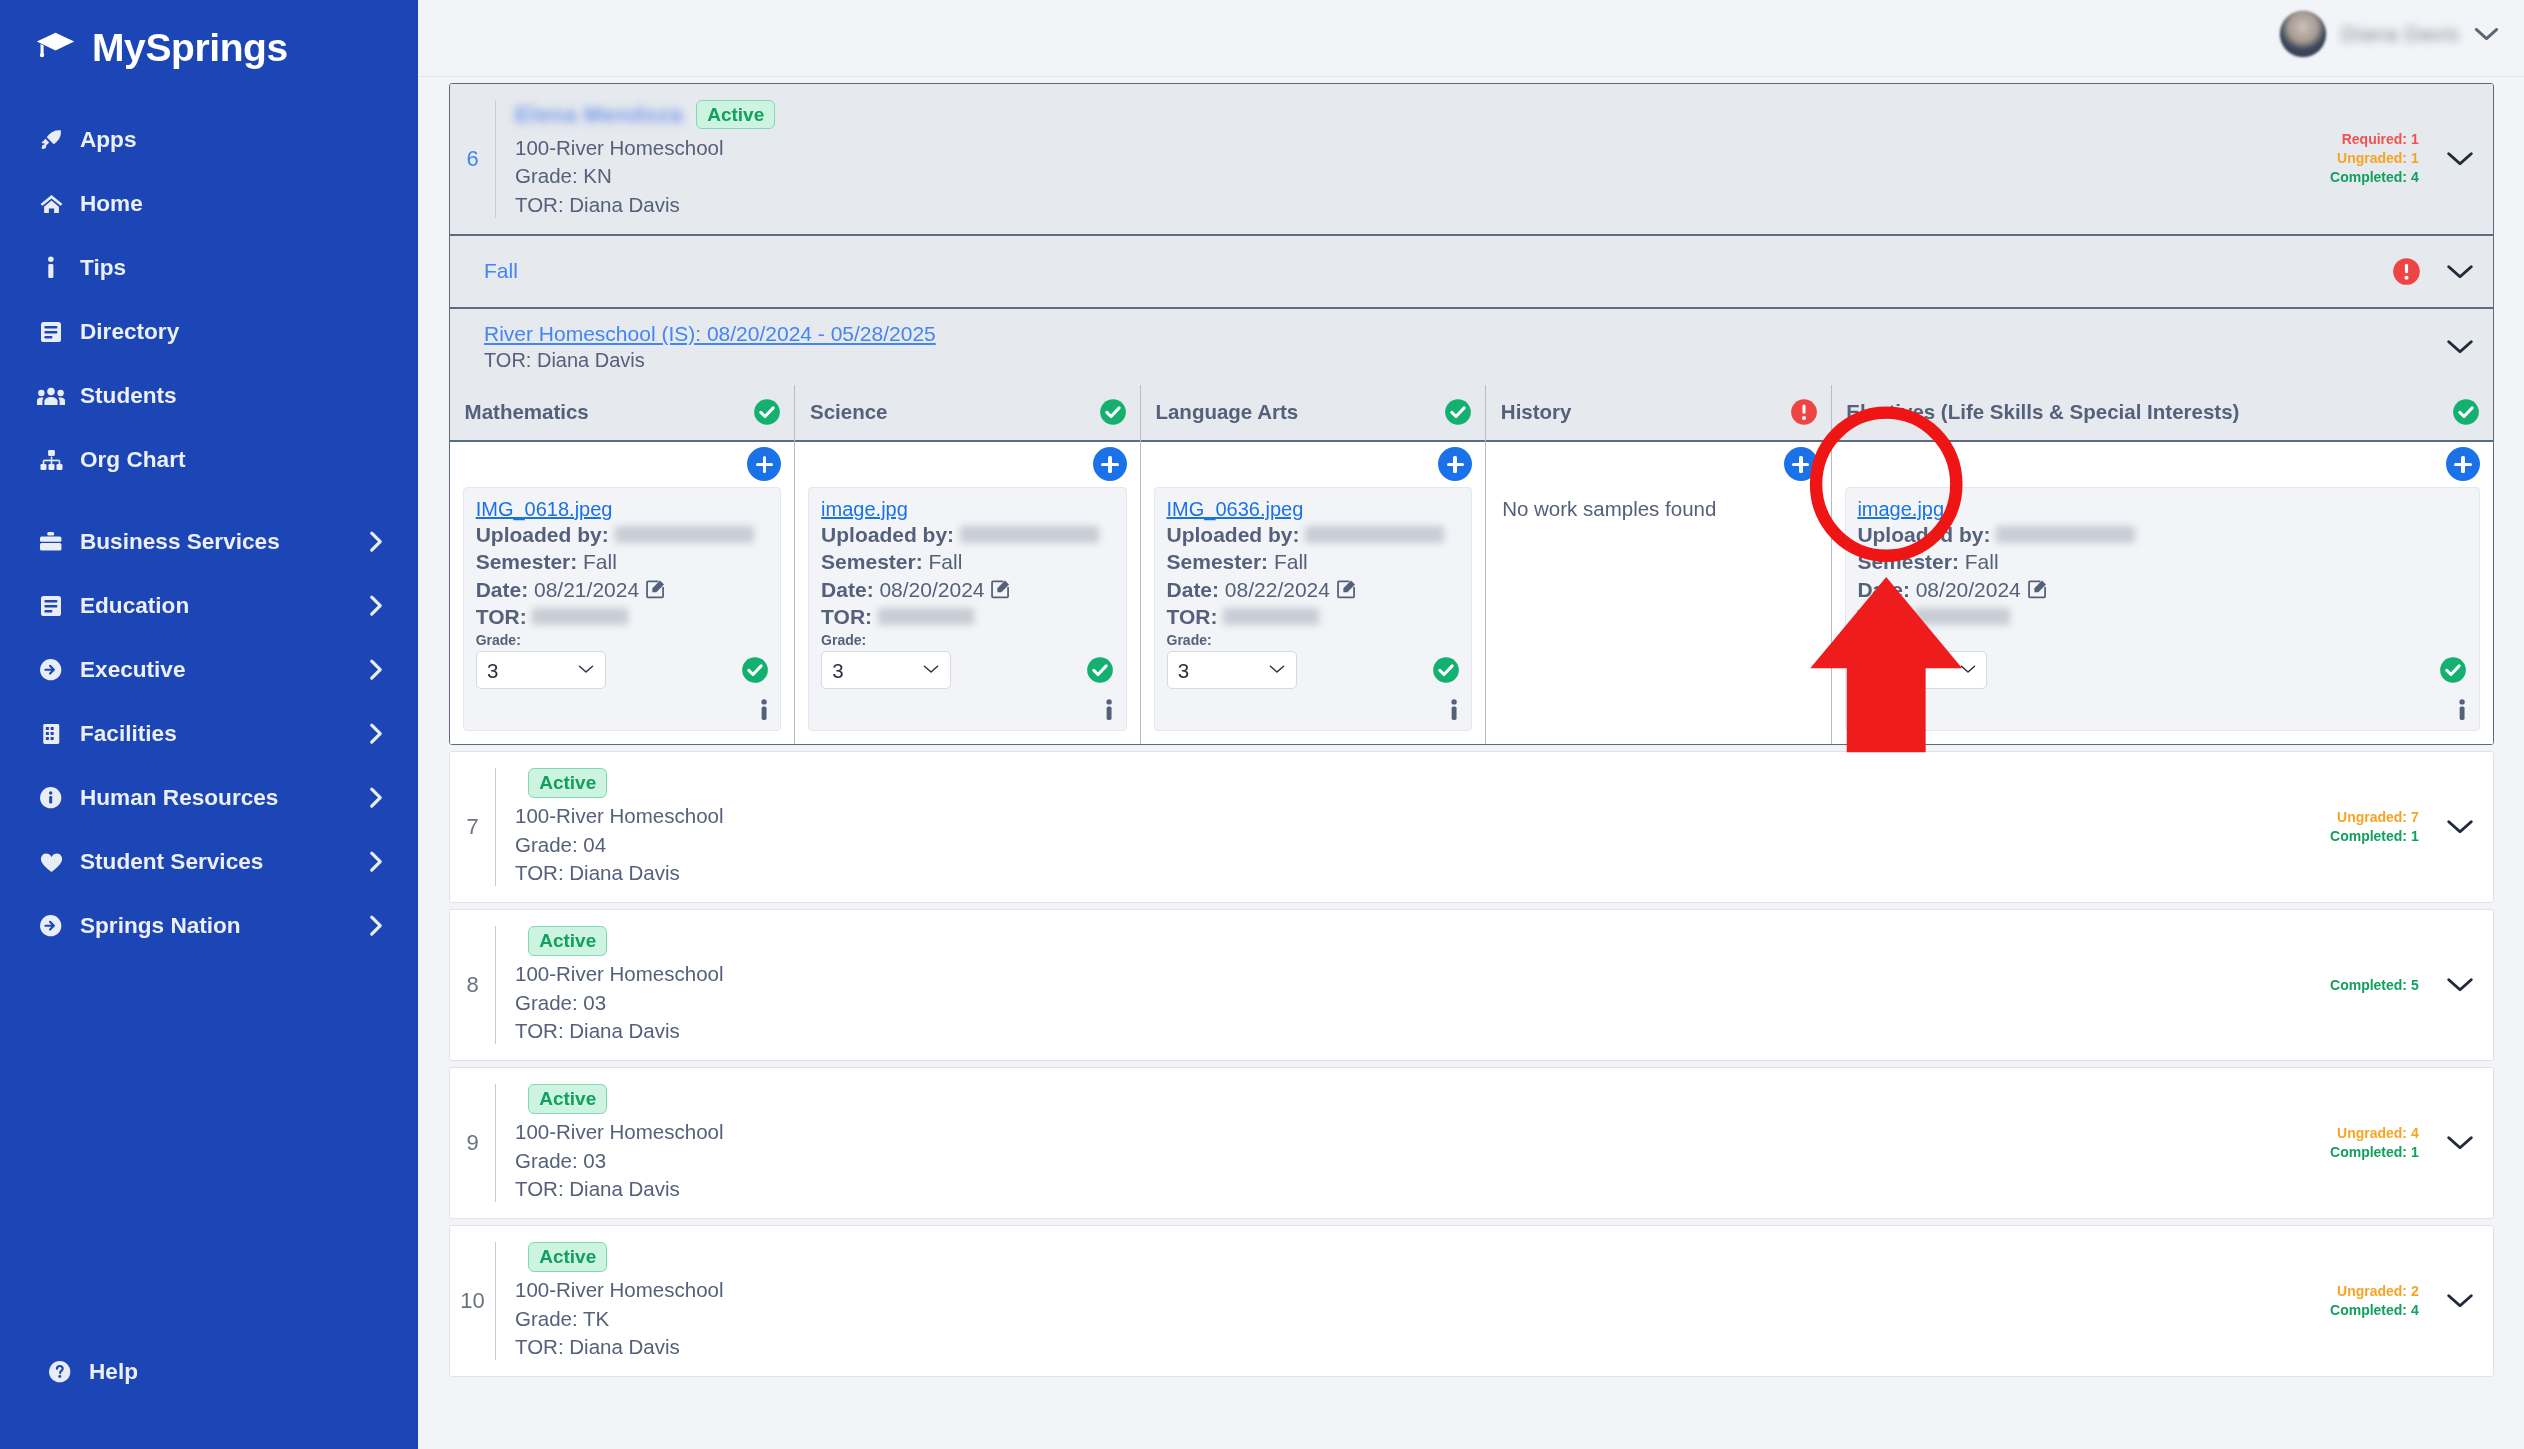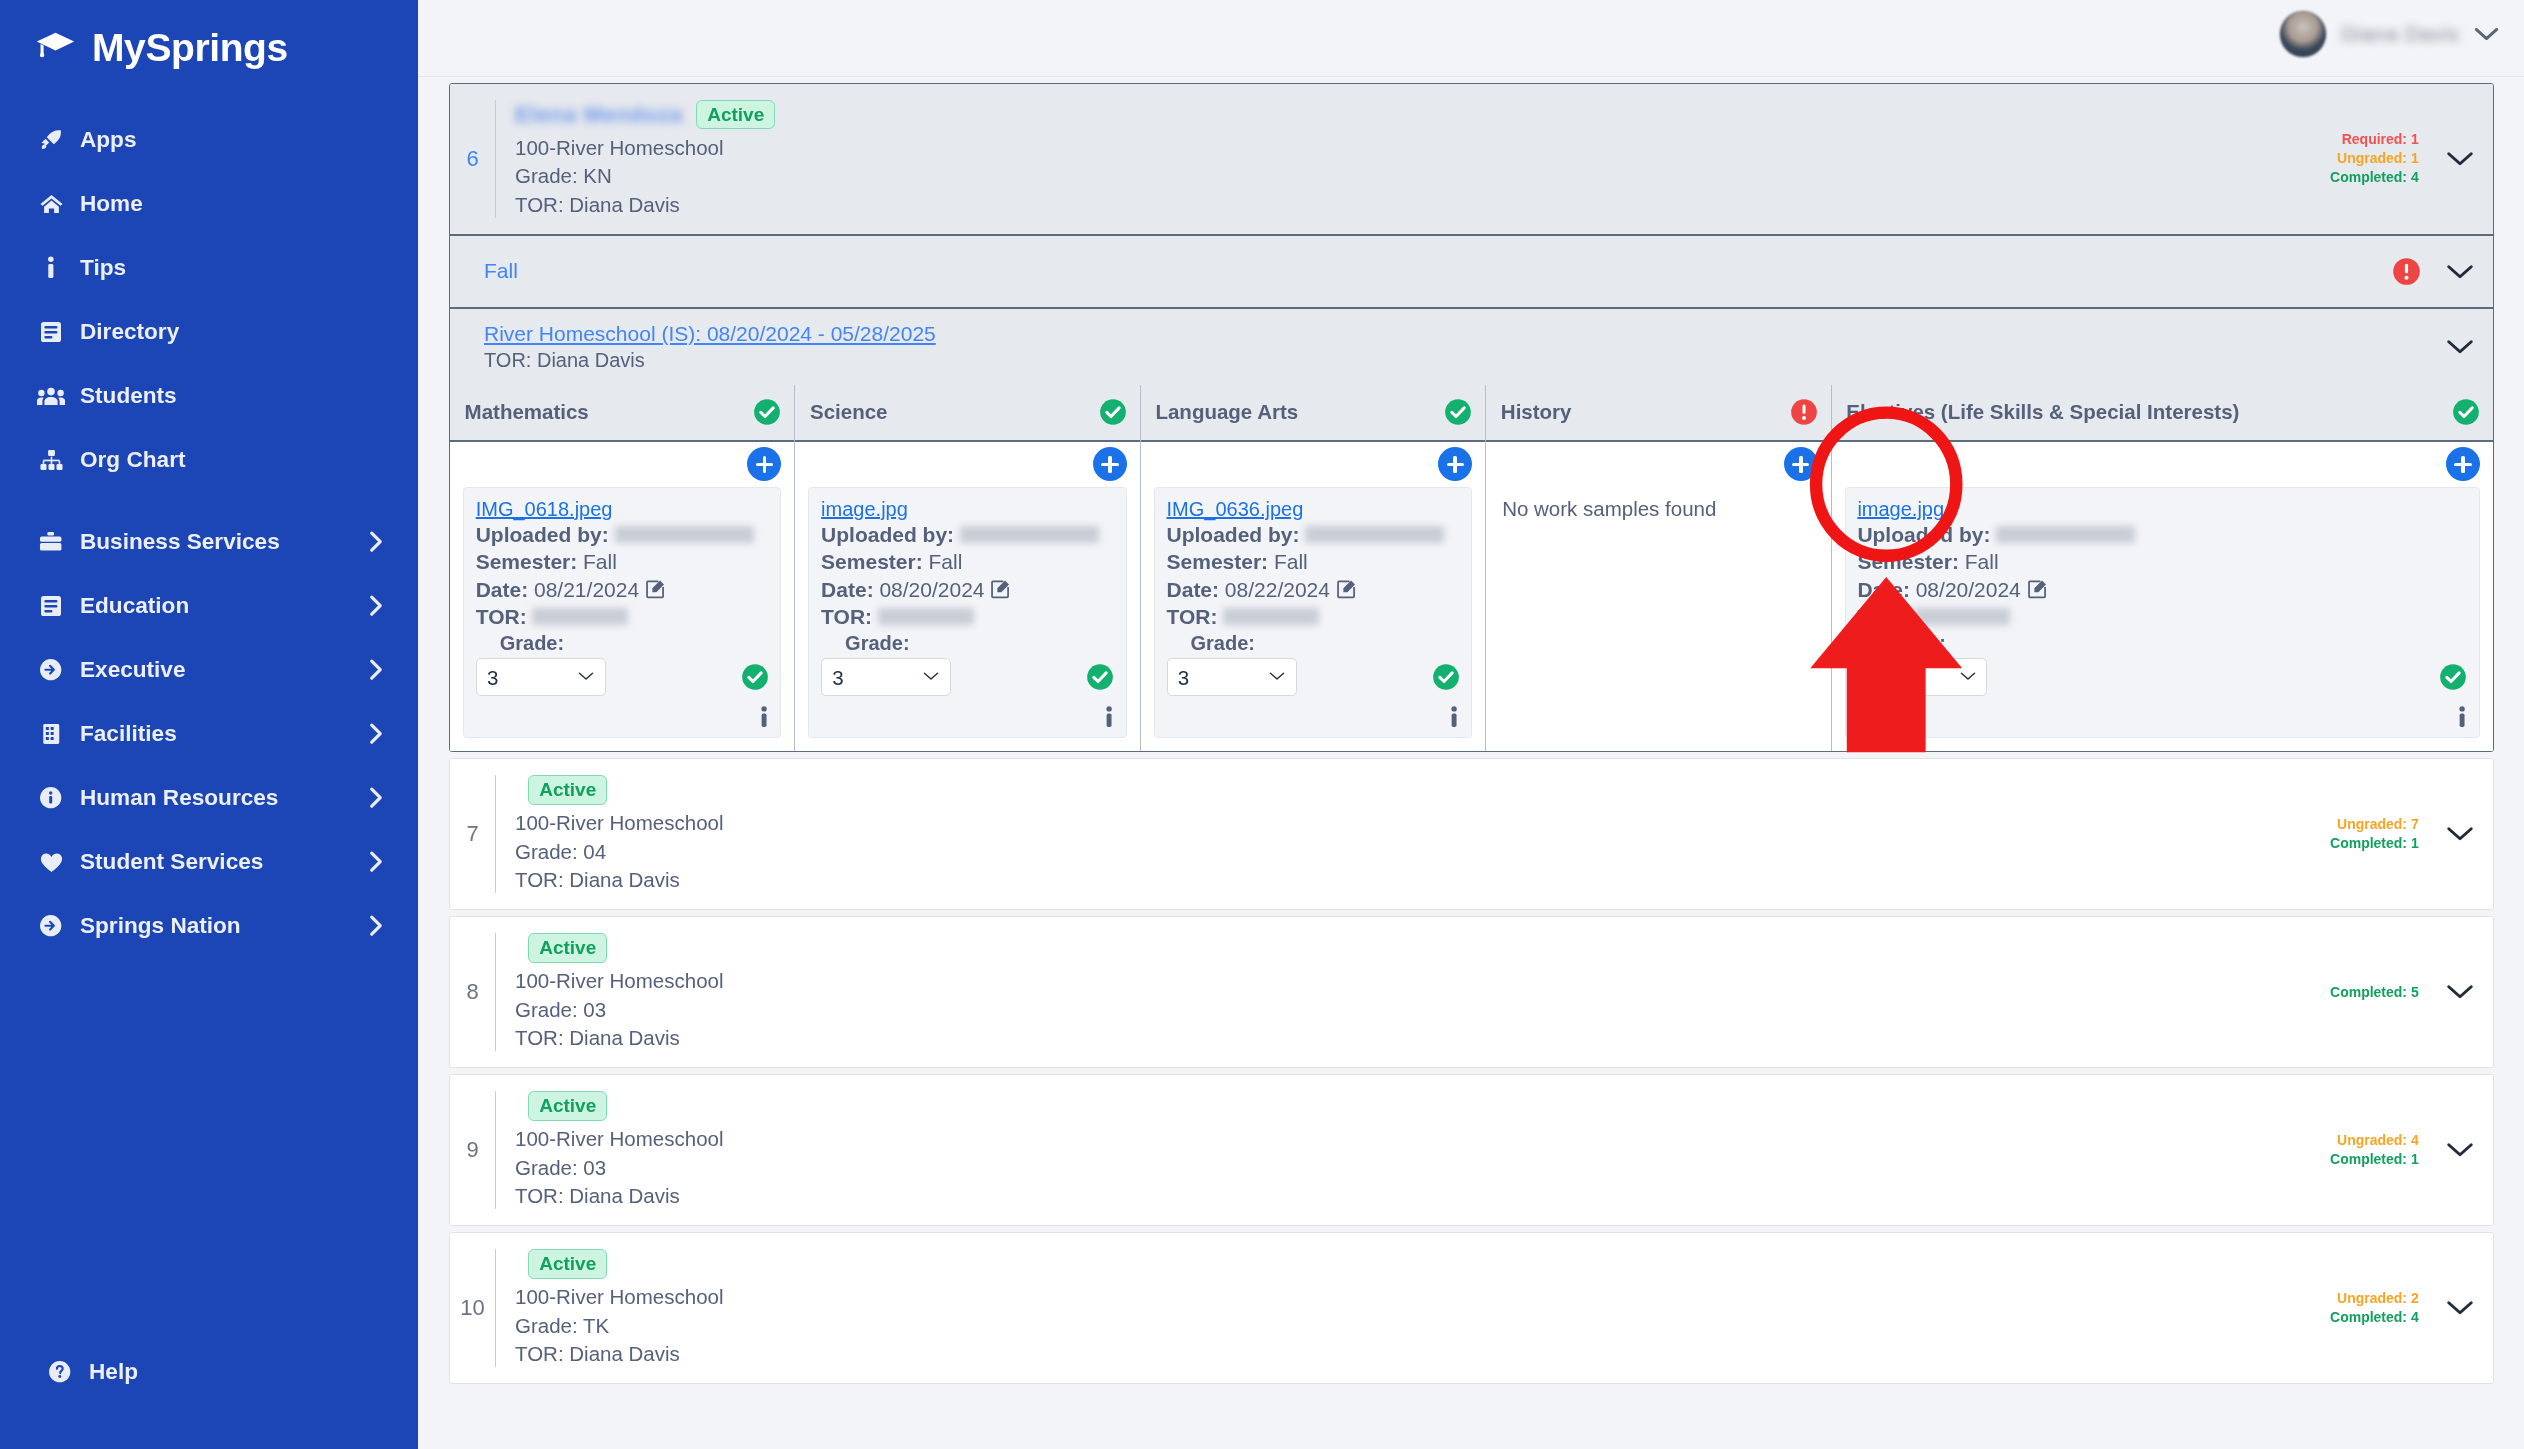--- a/index.html
+++ b/index.html
@@ -210,21 +210,21 @@
     display: flex; align-items: center; gap: 5.8px;
     white-space: nowrap;
   }
   .meta-line b { color: #55607a; font-weight: bold; }
   .redact {
     display:inline-block; min-width: 139px; height: 17.5px;
     background: #c8ccd4; filter: blur(3.7px); border-radius: 2.2px;
     vertical-align: middle;
   }
   .redact.short { min-width: 96px; }
-  .grade-lbl { font-size: 20px; color: #55607a; font-weight: bold; margin-top: 2.2px; margin-left: 24px; }
+  .grade-lbl { font-size: 14px; color: #55607a; font-weight: bold; margin-top: 2.2px; }
   .grade-row { display:flex; align-items:center; margin-top: 2.9px; }
   select.grade-sel {
     width: 130px; height: 38px;
     font-size: 20.5px; color: #26303f;
     font-family: "Liberation Sans", sans-serif;
     background: #fff; border: 0.7px solid #d4d9e0; border-radius: 5.1px;
     padding-left: 10.2px;
     appearance: none; -webkit-appearance: none;
     cursor: pointer;
   }

